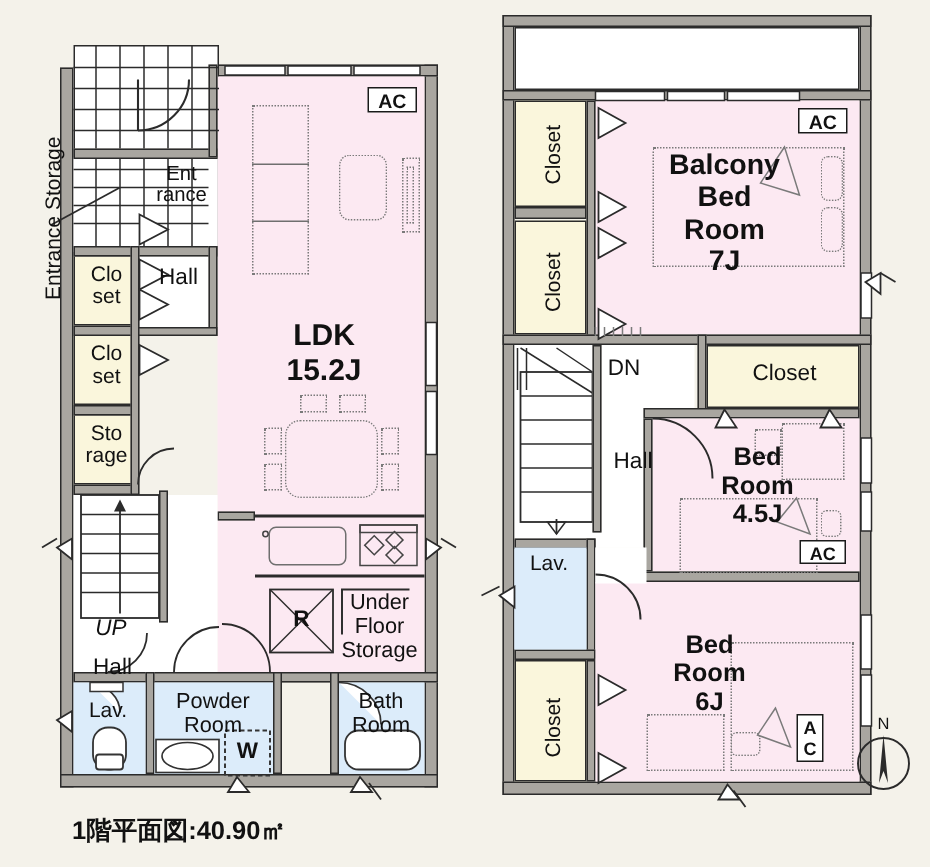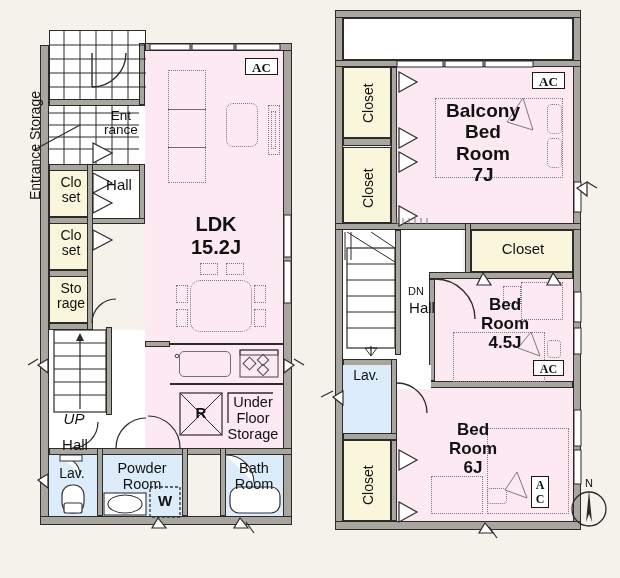--- a/index.html
+++ b/index.html
@@ -55,21 +55,21 @@
     font-family: "Liberation Sans", sans-serif;
   }
   .box-lbl {
     position: absolute;
     border: 1.5px solid #1a1a1a;
     background: #ffffff;
     color: #111;
     text-align: center;
     box-sizing: border-box;
     line-height: 1;
-    font-family: Liberation Serif, serif;
+    font-family: Liberation Sans, sans-serif;
   }
   .furn {
     position: absolute;
     border: 1px solid #6f6f6f;
     box-sizing: border-box;
     background: transparent;
   }
   .furn-d {
     position: absolute;
     border: 1px dotted #7a7a7a;
@@ -306,20 +306,21 @@
     <div class="label" style="left:62px; top:436px; width:80px; font-size:14.5px; line-height:1.1;">Powder
 Room</div>
     <div class="label" style="left:184px; top:436px; width:60px; font-size:14.5px; line-height:1.1;">Bath
 Room</div>
     <div class="label" style="left:148px; top:380px; width:26px; font-size:15px; font-weight:700;">R</div>
     <div class="label" style="left:112px; top:468px; width:26px; font-size:15px; font-weight:700;">W</div>
   </div>
 
   <div class="vlabel" style="left:27px; top:200px; font-size:14px; transform: rotate(-90deg);">Entrance Storage</div>
 
+  <div class="caption" style="left:48px; top:542px; font-size:17px;">1階平面図:40.90㎡</div>
 
   <div class="plan" id="f2" style="left:335px; top:10px; width:250px; height:520px;">
 
     <div class="wall" style="left:0px;   top:0px;   width:8px;  height:520px;"></div>
     <div class="wall" style="left:238px; top:0px;   width:8px;  height:520px;"></div>
     <div class="wall" style="left:0px;   top:0px;   width:246px;height:8px;"></div>
     <div class="wall" style="left:0px;   top:511px; width:246px;height:9px;"></div>
 
     <div class="room white" style="left:8px; top:8px; width:230px; height:42px; border:1.5px solid #2b2b2b;"></div>
     <div class="wall" style="left:0px; top:50px; width:246px; height:7px;"></div>
@@ -454,21 +455,21 @@
         <line x1="92" y1="208" x2="92" y2="214"></line>
       </g>
     </svg>
 
     <div class="vlabel" style="left:25px; top:113px; font-size:14px; transform:rotate(-90deg);">Closet</div>
     <div class="vlabel" style="left:25px; top:198px; font-size:14px; transform:rotate(-90deg);">Closet</div>
     <div class="label" style="left:96px; top:90px; width:104px; font-size:19px; font-weight:700; line-height:1.12;">Balcony
 Bed
 Room
 7J</div>
-    <div class="label" style="left:62px; top:228px; width:38px; font-size:11px;margin-top:48px;">DN</div>
+    <div class="label" style="left:62px; top:228px; width:38px; font-size:15px;">DN</div>
     <div class="label" style="left:64px; top:290px; width:46px; font-size:15px;">Hall</div>
     <div class="label" style="left:148px; top:231px; width:80px; font-size:15px;">Closet</div>
     <div class="label" style="left:128px; top:285px; width:84px; font-size:17px; font-weight:700; line-height:1.12;">Bed
 Room
 4.5J</div>
     <div class="label" style="left:7px; top:358px; width:48px; font-size:14px;">Lav.</div>
     <div class="vlabel" style="left:25px; top:495px; font-size:14px; transform:rotate(-90deg);">Closet</div>
     <div class="label" style="left:96px; top:410px; width:84px; font-size:17px; font-weight:700; line-height:1.12;">Bed
 Room
 6J</div>

